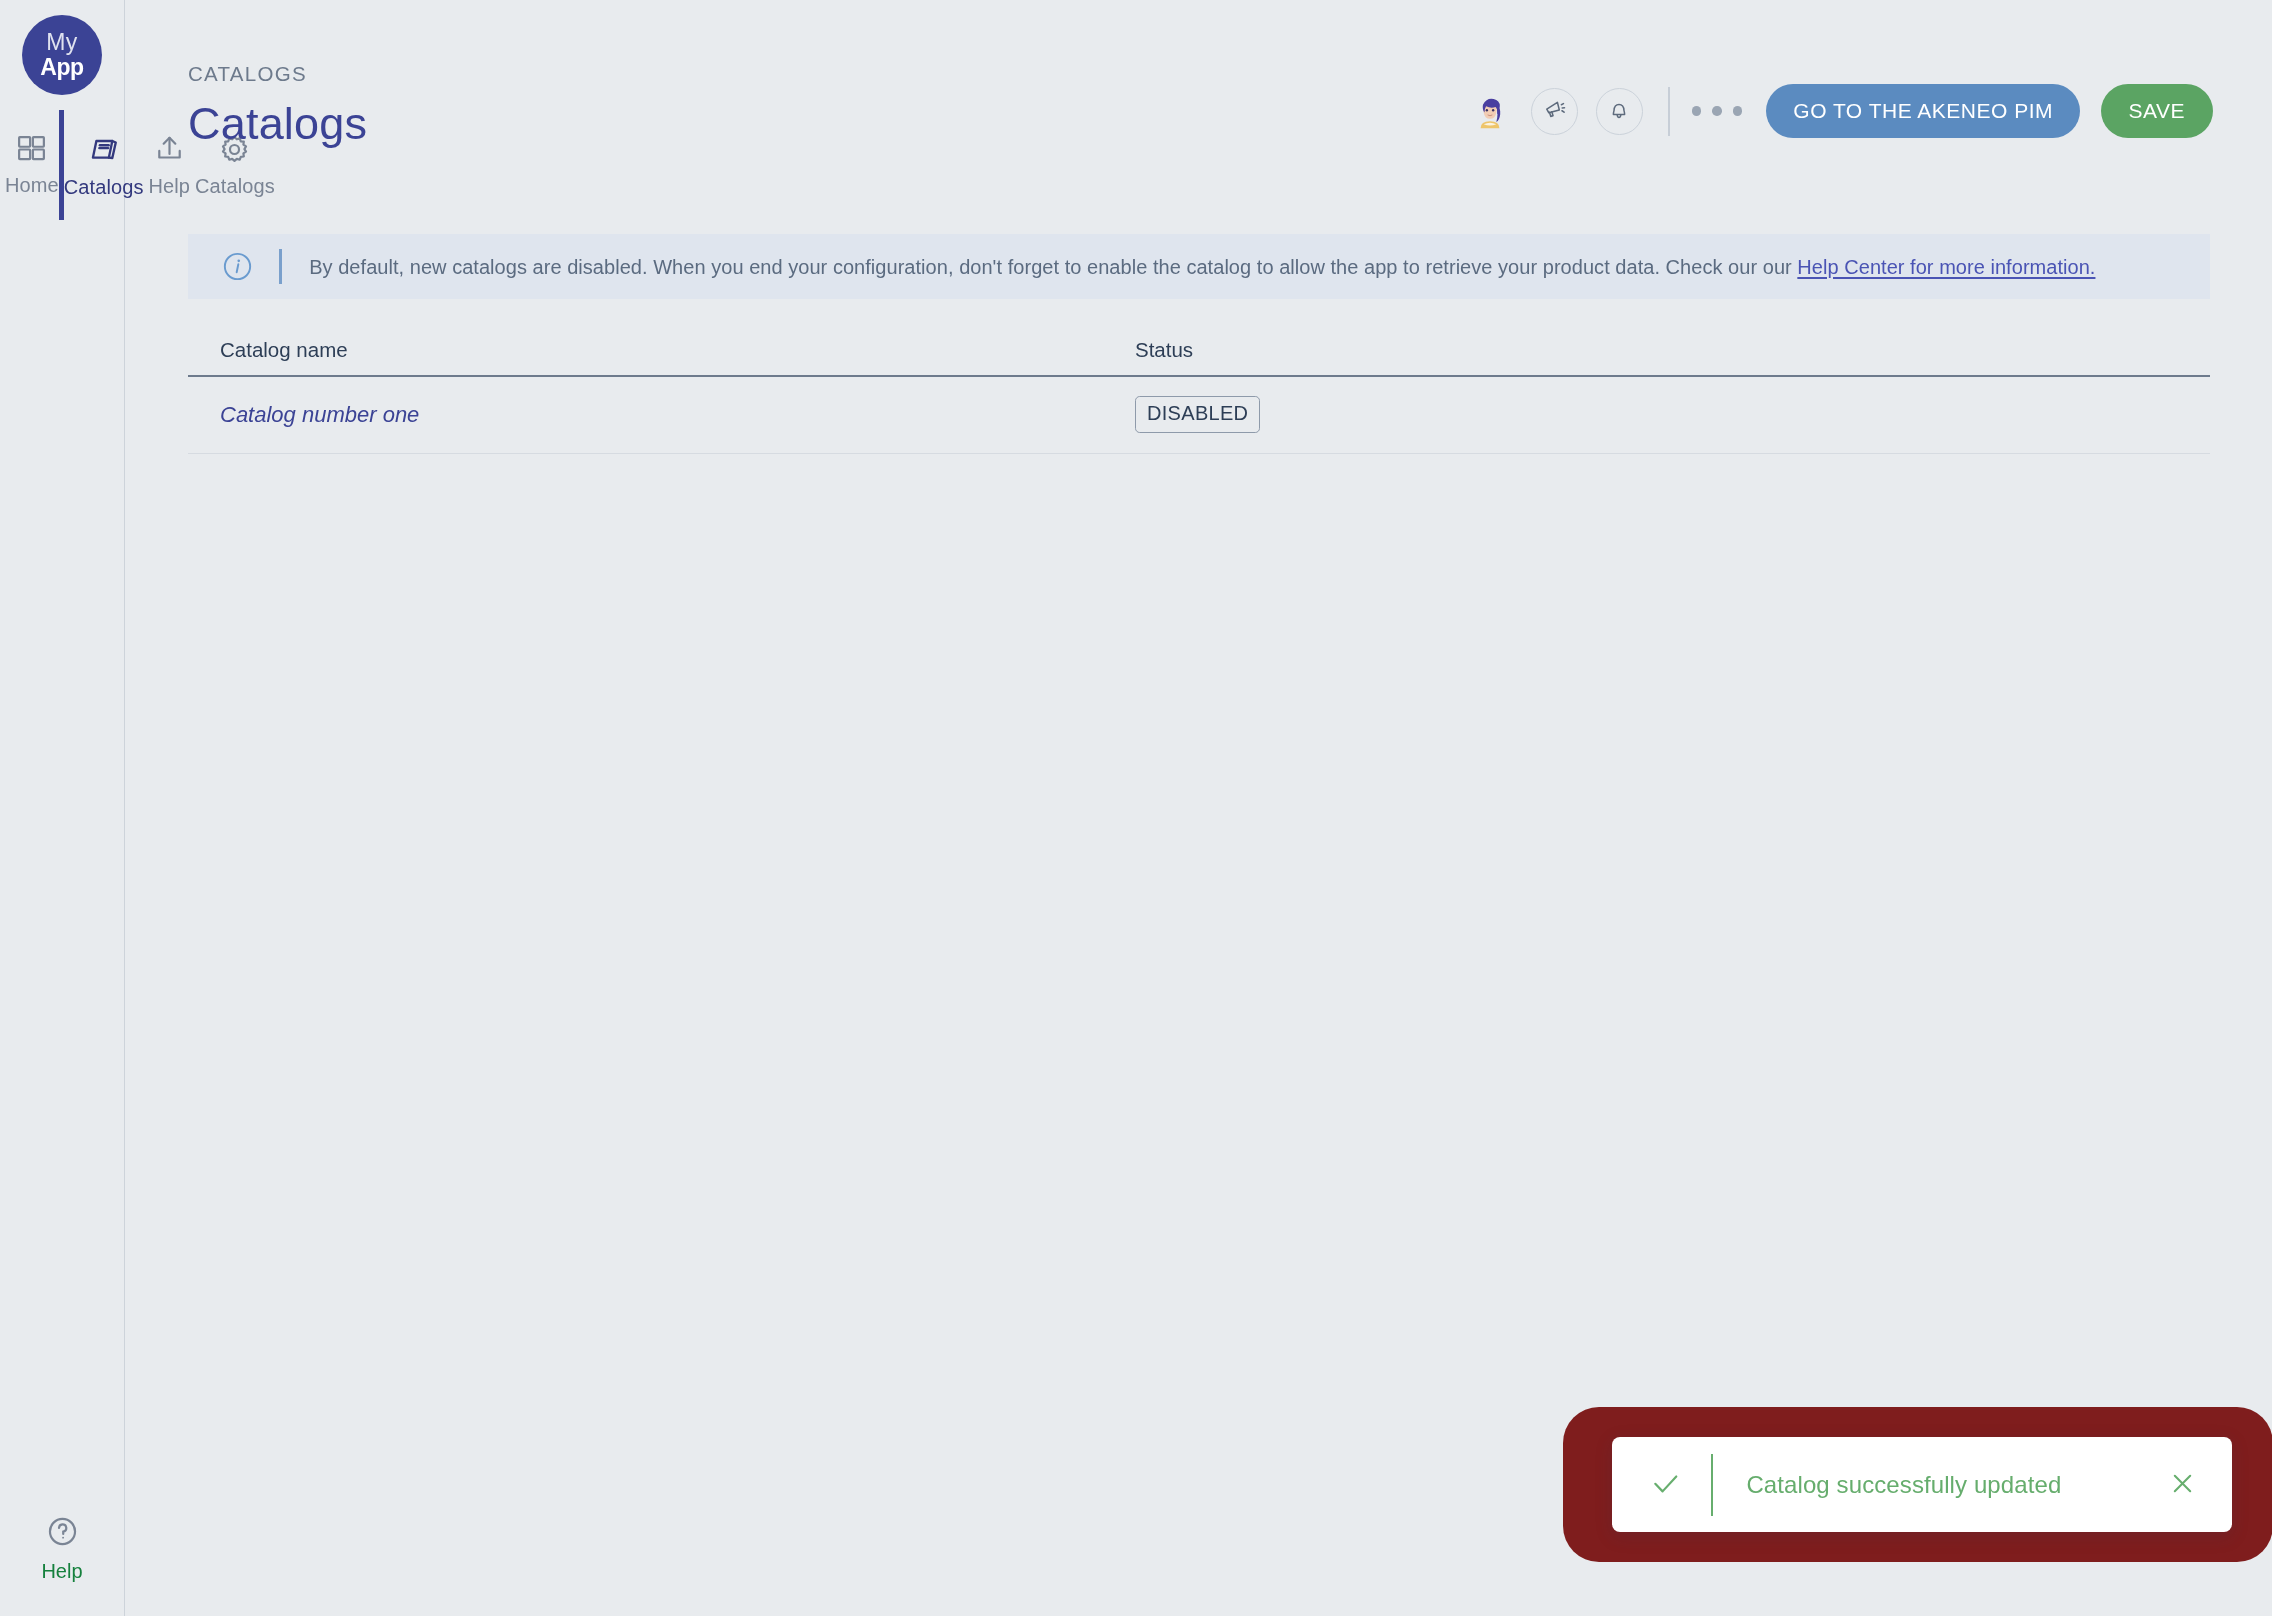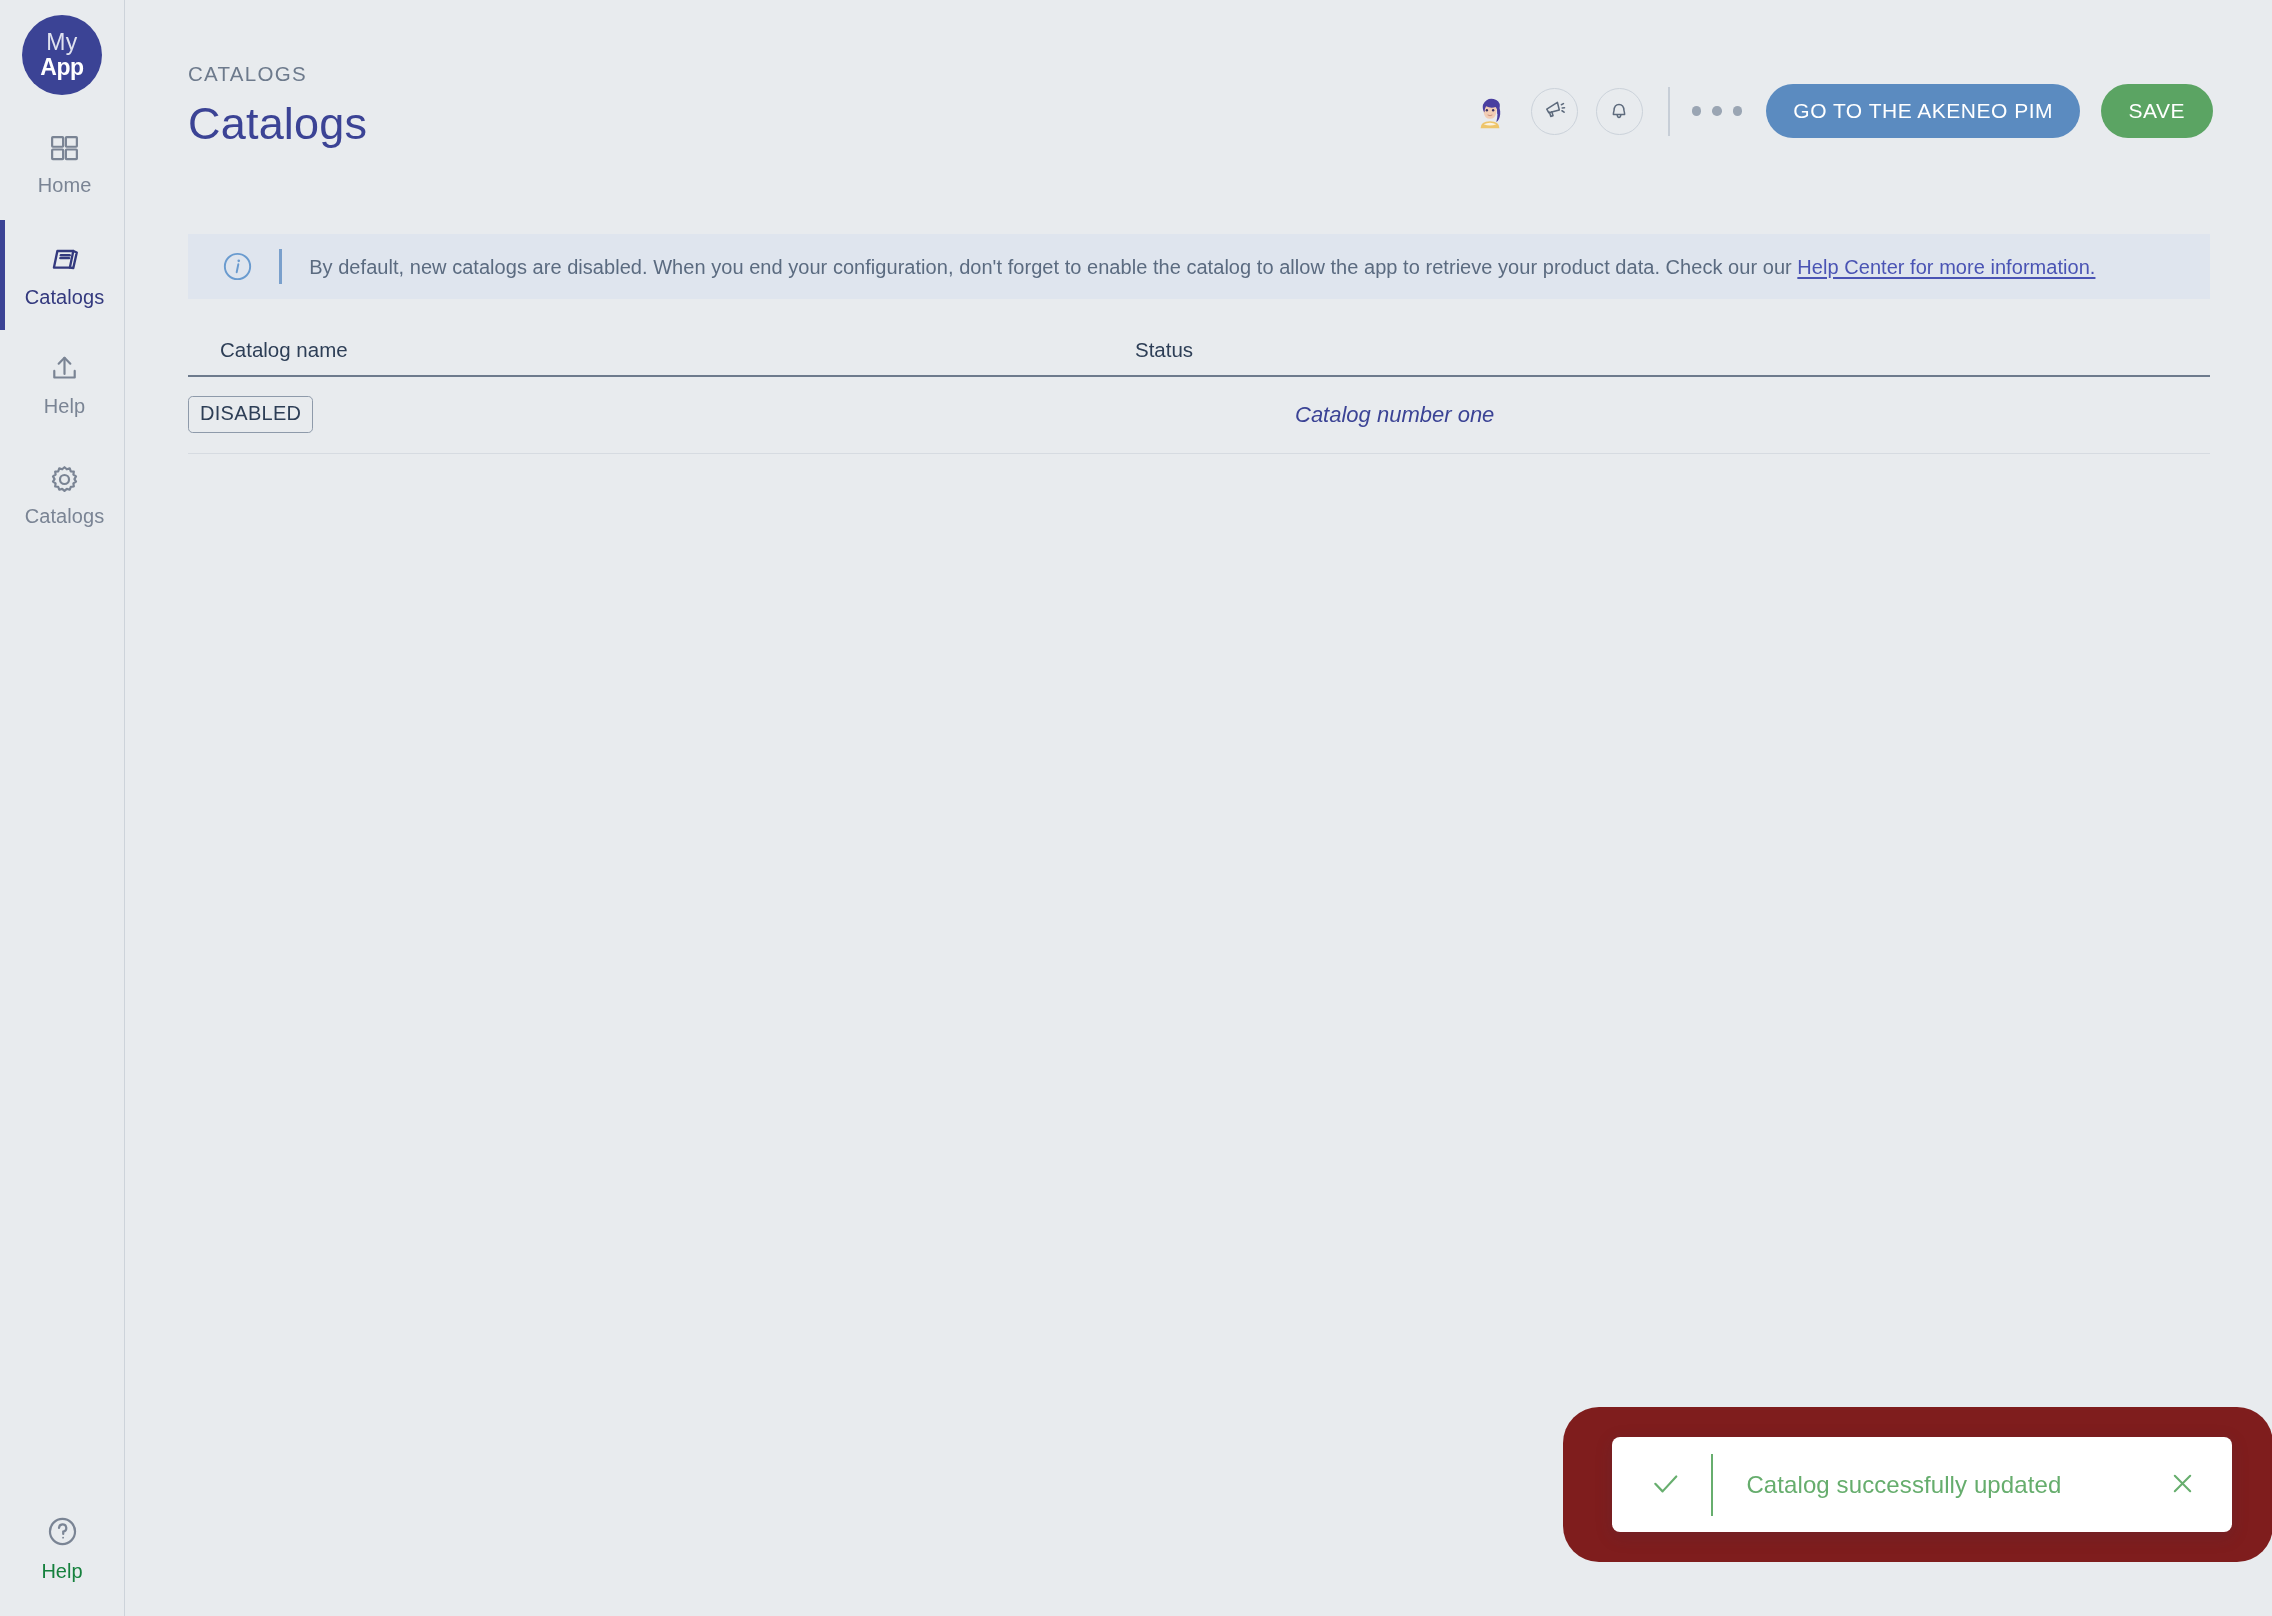--- a/index.html
+++ b/index.html
@@ -62,21 +62,21 @@
   }
   .logo .l2 {
     color: #ffffff;
     font-size: 23px;
     font-weight: 700;
     letter-spacing: -0.4px;
   }
 
   .nav {
     display: flex;
-    flex-direction: column;
+    flex-direction: row;
   }
 
   .nav-item {
     height: 110px;
     display: flex;
     flex-direction: column;
     align-items: center;
     justify-content: center;
     gap: 8px;
     color: #7a8494;
@@ -489,25 +489,25 @@
         </div>
       </div>
 
       <div class="table">
         <div class="thead">
           <div class="th col-name">Catalog name</div>
           <div class="th col-status">Status</div>
         </div>
 
         <div class="trow">
+          <div class="td col-name">
+            <span class="catalog-name">Catalog number one</span>
+          </div>
           <div class="td col-status">
             <span class="badge">DISABLED</span>
-          </div>
-          <div class="td col-name">
-            <span class="catalog-name">Catalog number one</span>
           </div>
         </div>
       </div>
 
     </div>
 
     <div class="toast-outer">
       <div class="toast-card">
         <span class="toast-check">
           <svg width="35" height="35" viewBox="0 0 24 24" fill="none" stroke="#67ae6e" stroke-width="1.5" stroke-linecap="round" stroke-linejoin="round">

